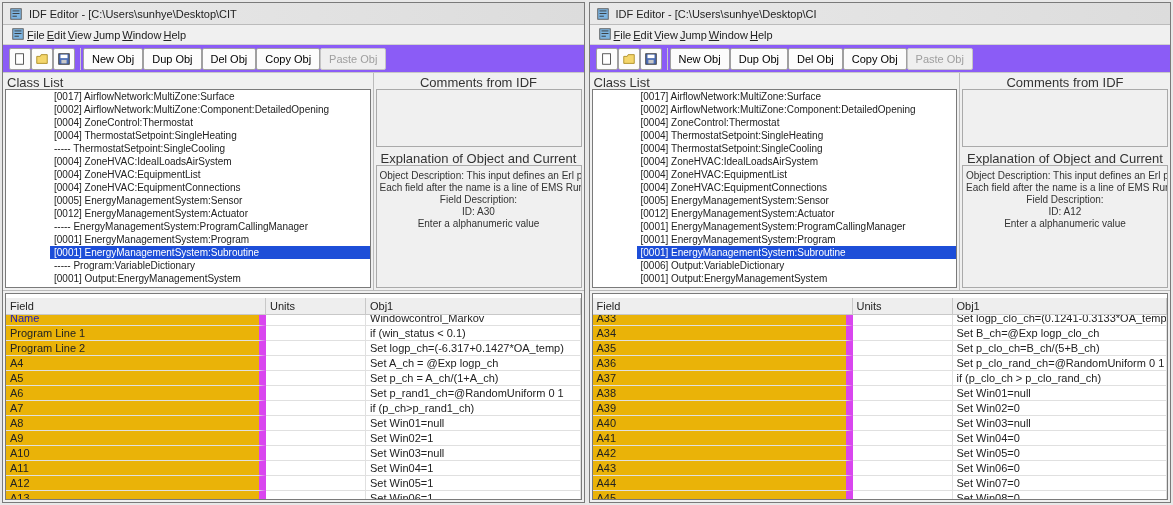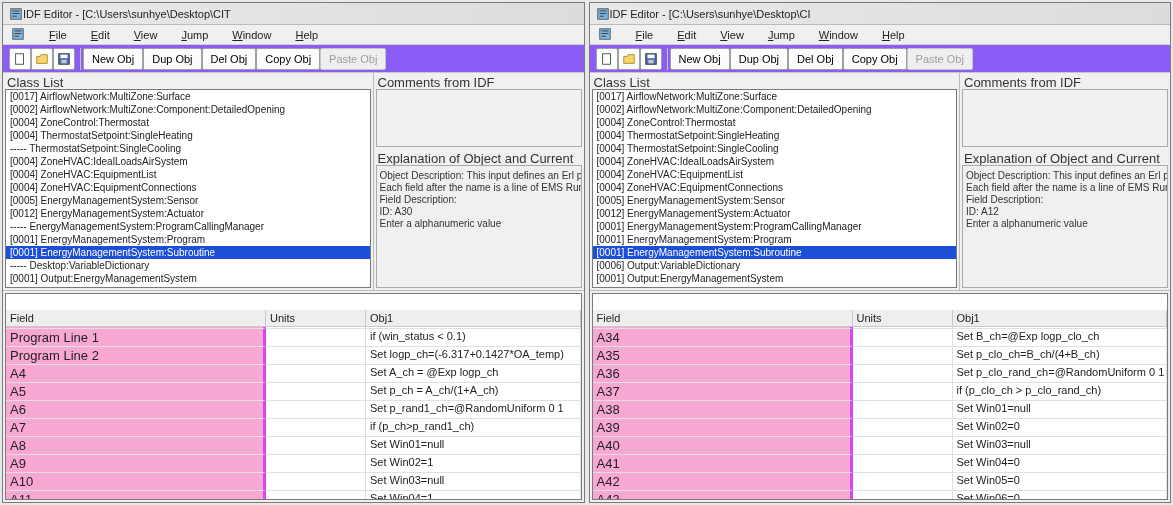--- a/index.html
+++ b/index.html
@@ -1,44 +1,44 @@
 <!DOCTYPE html>
 <html><head>
 <meta charset="utf-8">
 <style>
   * { box-sizing: border-box; }
   html, body { margin:0; padding:0; font-family: "Tahoma","MS Sans Serif",sans-serif; font-size:11px; background:#e8e8e8; }
   body { width:1173px; height:505px; overflow:hidden; display:flex; gap:4px; padding:2px; }
   .app { flex:1; background:#f0f0f0; border:1px solid #7a7a7a; display:flex; flex-direction:column; }
-  .titlebar { background:linear-gradient(to right,#e9e9e9,#dcdcdc); height:22px; display:flex; align-items:center; gap:0; padding:0 6px; border-bottom:1px solid #bbb; }
+  .titlebar { background:linear-gradient(to right,#e9e9e9,#dcdcdc); height:22px; display:flex; align-items:center; gap:6px; padding:0 6px; border-bottom:1px solid #bbb; }
   .titlebar .app-icon { width:14px; height:14px; display:inline-block; }
   .titlebar .title-text { font-size:11px; color:#222; white-space:nowrap; overflow:hidden; text-overflow:ellipsis; }
-  .menubar { height:20px; display:flex; align-items:center; gap:24px; padding:0 8px; background:#f0f0f0; border-bottom:1px solid #d0d0d0; }
+  .menubar { height:20px; display:flex; align-items:center; gap:2px; padding:0 8px; background:#f0f0f0; border-bottom:1px solid #d0d0d0; }
   .menubar .mi { font-size:11px; color:#222; cursor:default; }
   .menubar .mi u { text-decoration:underline; }
   .toolbar { height:28px; display:flex; align-items:center; gap:0; padding:2px 6px; background:#8b5cf6; border-bottom:1px solid #c8c8c8; }
   .toolbar .btn-icon { width:22px; height:22px; border:1px solid #a0a0a0; background:#fcfcfc; display:flex; align-items:center; justify-content:center; border-radius:2px; }
   .toolbar .sep { width:4px; height:22px; border-right:1px solid #c8c8c8; margin:0 2px; }
   .toolbar .btn { height:22px; padding:0 8px; border:1px solid #a0a0a0; background:#fcfcfc; font-size:11px; border-radius:2px; display:flex; align-items:center; }
   .toolbar .btn.disabled { color:#9e9e9e; border-color:#c5c5c5; background:#efefef; }
   .upper { display:flex; flex:0 0 auto; height:218px; border-bottom:1px solid #bbb; }
   .leftcol { flex:1; display:flex; flex-direction:column; border-right:1px solid #bbb; }
-  .rightcol { width:210px; display:flex; flex-direction:column; }
+  .rightcol { width:210px; display:flex; flex-direction:column;text-align:center; }
   .panel-label { font-size:13px; color:#333; padding:2px 4px; height:16px; }
-  .class-list { flex:1; overflow-y:scroll; overflow-x:hidden; background:#fff; border:1px solid #7a7a7a; margin:0 2px 2px 2px; }
+  .class-list { flex:1; overflow-y:scroll; overflow-x:hidden; background:#fff; border:1px solid #7a7a7a; margin:0 2px 2px 2px;padding-left:44px; }
   .class-list .row { font-size:10px; padding:1px 4px; white-space:nowrap; color:#222; cursor:default; }
   .class-list .row.selected { background:#1d4ed8; color:#fff; }
   .comments-box { background:#f0f0f0; border:1px solid #aaa; margin:0 2px 2px 2px; height:58px; padding:3px; font-size:10px; color:#333; }
   .explain-box { flex:1; background:#f0f0f0; border:1px solid #aaa; margin:0 2px 2px 2px; padding:3px; font-size:10px; color:#333; overflow:hidden; }
   .explain-box .line { margin:1px 0; white-space:nowrap; }
   .lower { flex:1; overflow:auto; background:#fff; border:1px solid #7a7a7a; margin:2px; }
   .grid { display:grid; grid-template-columns: 260px 100px 1fr; }
-  .grid .hcell { background:#eeeeee; border-right:1px solid #c8c8c8; border-bottom:1px solid #c8c8c8; padding:2px 4px; font-size:11px; color:#222; position:sticky; top:16px; }
+  .grid .hcell { background:#eeeeee; border-right:1px solid #c8c8c8; border-bottom:1px solid #c8c8c8; padding:2px 4px; font-size:11px; color:#222; position:sticky; top:4px; }
   .grid .cell  { border-right:1px solid #e0e0e0; border-bottom:1px solid #e0e0e0; padding:1px 4px; font-size:11px; color:#222; background:#fff; white-space:nowrap; overflow:hidden; }
-  .grid .fcell { background:#f9a8d4; border-right:3px solid #d946ef; border-bottom:1px solid #e0e0e0; padding:1px 4px; font-size:13px; color:#222; white-space:nowrap; }
+  .grid .fcell { background:#eab308; border-right:7px solid #d946ef; border-bottom:1px solid #e0e0e0; padding:1px 4px; font-size:11px; color:#222; white-space:nowrap; }
   .grid .fcell.name { color:#1a1ac0; }
   ::-webkit-scrollbar { width:16px; height:16px; }
   ::-webkit-scrollbar-thumb { background:#c8c8c8; border:1px solid #a0a0a0; }
   ::-webkit-scrollbar-track { background:#efefef; }
 </style>
 </head>
 <body>
 
 <div class="app">
     <div class="titlebar">
@@ -99,21 +99,21 @@
           <div class="row">[0004]  ThermostatSetpoint:SingleHeating</div>
           <div class="row">-----  ThermostatSetpoint:SingleCooling</div>
           <div class="row">[0004]  ZoneHVAC:IdealLoadsAirSystem</div>
           <div class="row">[0004]  ZoneHVAC:EquipmentList</div>
           <div class="row">[0004]  ZoneHVAC:EquipmentConnections</div>
           <div class="row">[0005]  EnergyManagementSystem:Sensor</div>
           <div class="row">[0012]  EnergyManagementSystem:Actuator</div>
           <div class="row">-----  EnergyManagementSystem:ProgramCallingManager</div>
           <div class="row">[0001]  EnergyManagementSystem:Program</div>
           <div class="row selected">[0001]  EnergyManagementSystem:Subroutine</div>
-          <div class="row">-----  Desktop:VariableDictionary</div>
+          <div class="row">-----  Program:VariableDictionary</div>
           <div class="row">[0001]  Output:EnergyManagementSystem</div>
           <div class="row">[0001]  Output:Table:SummaryReports</div>
         </div>
       </div>
       <div class="rightcol">
         <div class="panel-label">Comments from IDF</div>
         <div class="comments-box"></div>
         <div class="panel-label">Explanation of Object and Current Field</div>
         <div class="explain-box">
           <div class="line">Object Description: This input defines an Erl program s</div>
@@ -263,21 +263,21 @@
         <div class="hcell">Units</div>
         <div class="hcell">Obj1</div>
         <div class="fcell">A33</div>
         <div class="cell"></div>
         <div class="cell">Set logp_clo_ch=(0.1241-0.3133*OA_temp+0.</div>
         <div class="fcell">A34</div>
         <div class="cell"></div>
         <div class="cell">Set B_ch=@Exp logp_clo_ch</div>
         <div class="fcell">A35</div>
         <div class="cell"></div>
-        <div class="cell">Set p_clo_ch=B_ch/(4+B_ch)</div>
+        <div class="cell">Set p_clo_ch=B_ch/(5+B_ch)</div>
         <div class="fcell">A36</div>
         <div class="cell"></div>
         <div class="cell">Set p_clo_rand_ch=@RandomUniform 0 1</div>
         <div class="fcell">A37</div>
         <div class="cell"></div>
         <div class="cell">if (p_clo_ch &gt; p_clo_rand_ch)</div>
         <div class="fcell">A38</div>
         <div class="cell"></div>
         <div class="cell">Set Win01=null</div>
         <div class="fcell">A39</div>
@@ -291,17 +291,18 @@
         <div class="cell">Set Win04=0</div>
         <div class="fcell">A42</div>
         <div class="cell"></div>
         <div class="cell">Set Win05=0</div>
         <div class="fcell">A43</div>
         <div class="cell"></div>
         <div class="cell">Set Win06=0</div>
         <div class="fcell">A44</div>
         <div class="cell"></div>
         <div class="cell">Set Win07=0</div>
+        <div class="fcell">A45</div>
         <div class="cell"></div>
         <div class="cell">Set Win08=0</div>
       </div>
     </div>
   </div>
 
 </body></html>

